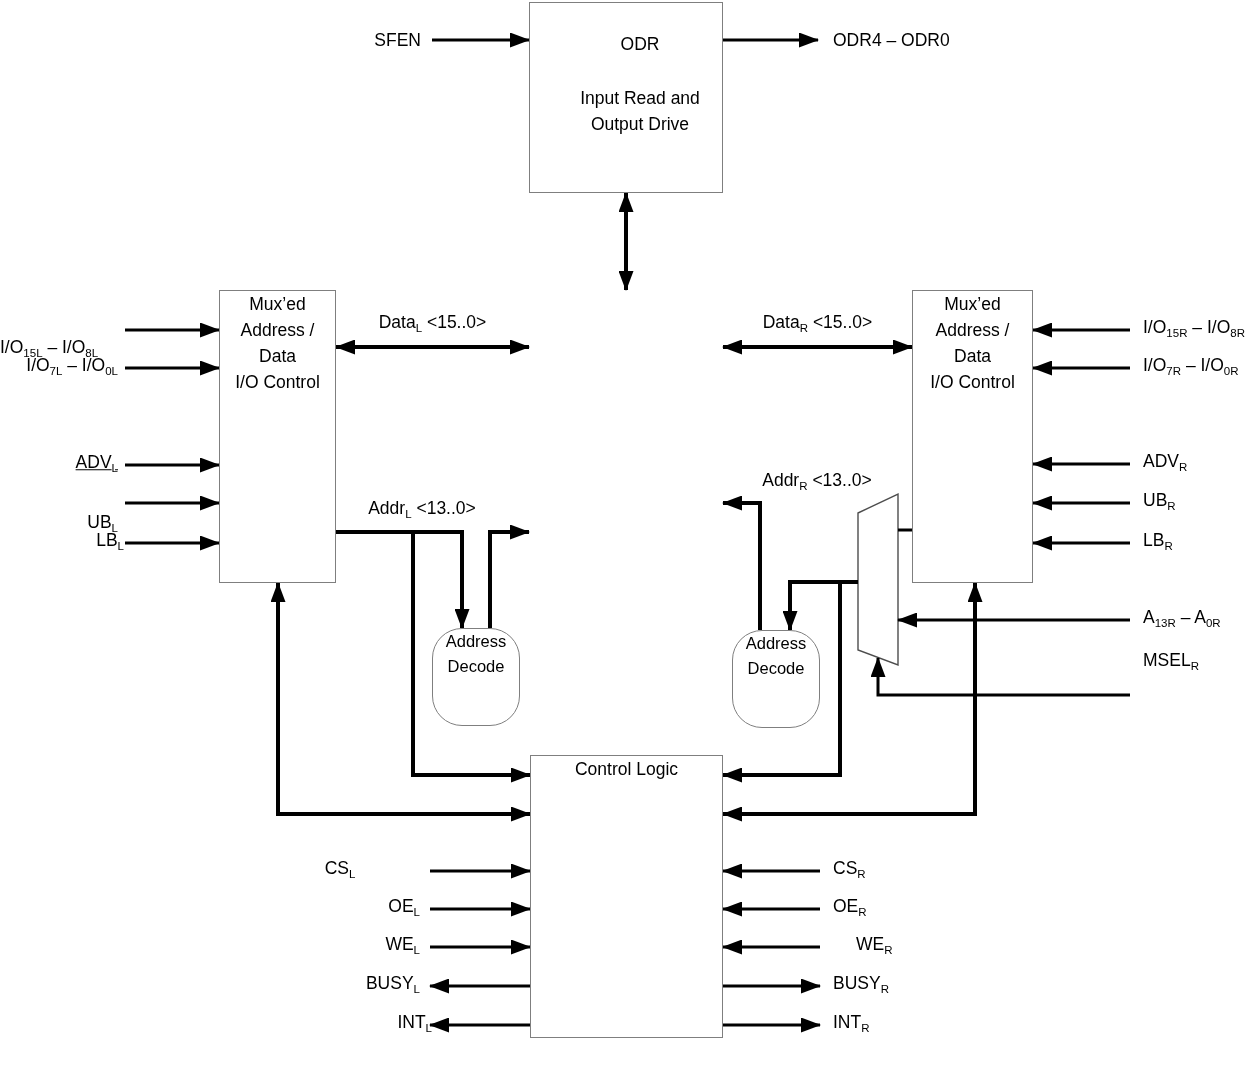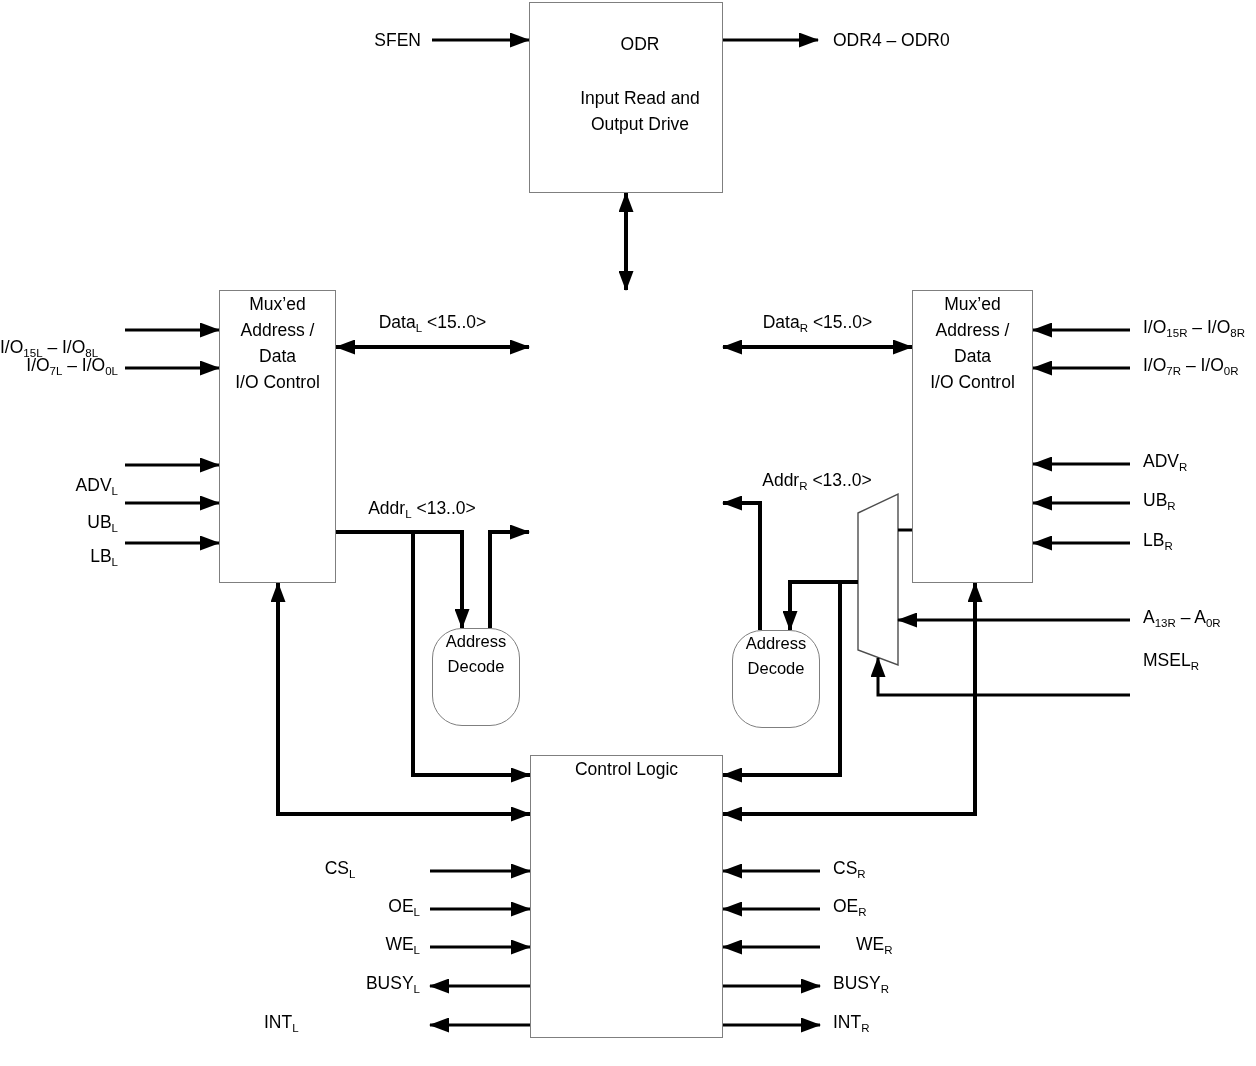--- a/index.html
+++ b/index.html
@@ -125,42 +125,42 @@
 
   <div class="block" style="left:530px;top:755px;width:193px;height:283px;">
     <div>Control Logic</div>
   </div>
 
   <div class="sig" style="left:321px;top:40px;width:100px;text-align:right;"><span>SFEN</span></div>
   <div class="sig" style="left:833px;top:40px;"><span>ODR4 – ODR0</span></div>
 
   <div class="sig" style="left:0px;top:330px;width:118px;margin-top:20px;"><span>I/O</span><span class="sub">15L</span><span> – I/O</span><span class="sub">8L</span></div>
   <div class="sig" style="left:0px;top:368px;width:118px;text-align:right;"><span>I/O</span><span class="sub">7L</span><span> – I/O</span><span class="sub">0L</span></div>
-  <div class="sig" style="left:0px;top:488px;width:118px;text-align:right;"><span>ADV</span><span class="sub">L</span></div>
+  <div class="sig" style="left:0px;top:465px;width:118px;text-align:right;text-decoration:underline;"><span>ADV</span><span class="sub">L</span></div>
   <div class="sig" style="left:0px;top:503px;width:118px;text-align:right;margin-top:22px;"><span>UB</span><span class="sub">L</span></div>
-  <div class="sig" style="left:0px;top:559px;width:118px;text-align:right;"><span>LB</span><span class="sub">L</span></div>
+  <div class="sig" style="left:0px;top:543px;width:118px;text-align:right;padding-left:6px;"><span>LB</span><span class="sub">L</span></div>
 
   <div class="sig" style="left:336px;top:325px;width:193px;text-align:center;"><span>Data</span><span class="sub">L</span><span> &lt;15..0&gt;</span></div>
   <div class="sig" style="left:347px;top:511px;width:150px;text-align:center;"><span>Addr</span><span class="sub">L</span><span> &lt;13..0&gt;</span></div>
   <div class="sig" style="left:723px;top:325px;width:189px;text-align:center;"><span>Data</span><span class="sub">R</span><span> &lt;15..0&gt;</span></div>
   <div class="sig" style="left:742px;top:483px;width:150px;text-align:center;"><span>Addr</span><span class="sub">R</span><span> &lt;13..0&gt;</span></div>
 
   <div class="sig" style="left:1143px;top:330px;"><span>I/O</span><span class="sub">15R</span><span> – I/O</span><span class="sub">8R</span></div>
   <div class="sig" style="left:1143px;top:368px;"><span>I/O</span><span class="sub">7R</span><span> – I/O</span><span class="sub">0R</span></div>
   <div class="sig" style="left:1143px;top:464px;"><span>ADV</span><span class="sub">R</span></div>
   <div class="sig" style="left:1143px;top:503px;"><span>UB</span><span class="sub">R</span></div>
   <div class="sig" style="left:1143px;top:543px;"><span>LB</span><span class="sub">R</span></div>
   <div class="sig" style="left:1143px;top:620px;"><span>A</span><span class="sub">13R</span><span> – A</span><span class="sub">0R</span></div>
   <div class="sig" style="left:1143px;top:663px;"><span>MSEL</span><span class="sub">R</span></div>
 
   <div class="sig" style="left:260px;top:871px;width:160px;text-align:center;"><span>CS</span><span class="sub">L</span></div>
   <div class="sig" style="left:260px;top:909px;width:160px;text-align:right;"><span>OE</span><span class="sub">L</span></div>
   <div class="sig" style="left:260px;top:947px;width:160px;text-align:right;"><span>WE</span><span class="sub">L</span></div>
   <div class="sig" style="left:260px;top:986px;width:160px;text-align:right;"><span>BUSY</span><span class="sub">L</span></div>
-  <div class="sig" style="left:264px;top:1025px;width:160px;text-align:left;"><span>INT</span><span class="sub">L</span></div>
+  <div class="sig" style="left:272px;top:1025px;width:160px;text-align:right;"><span>INT</span><span class="sub">L</span></div>
 
   <div class="sig" style="left:833px;top:871px;"><span>CS</span><span class="sub">R</span></div>
   <div class="sig" style="left:833px;top:909px;"><span>OE</span><span class="sub">R</span></div>
   <div class="sig" style="left:856px;top:947px;"><span>WE</span><span class="sub">R</span></div>
   <div class="sig" style="left:833px;top:986px;"><span>BUSY</span><span class="sub">R</span></div>
   <div class="sig" style="left:833px;top:1025px;"><span>INT</span><span class="sub">R</span></div>
 
 </div>
 
 </body></html>

